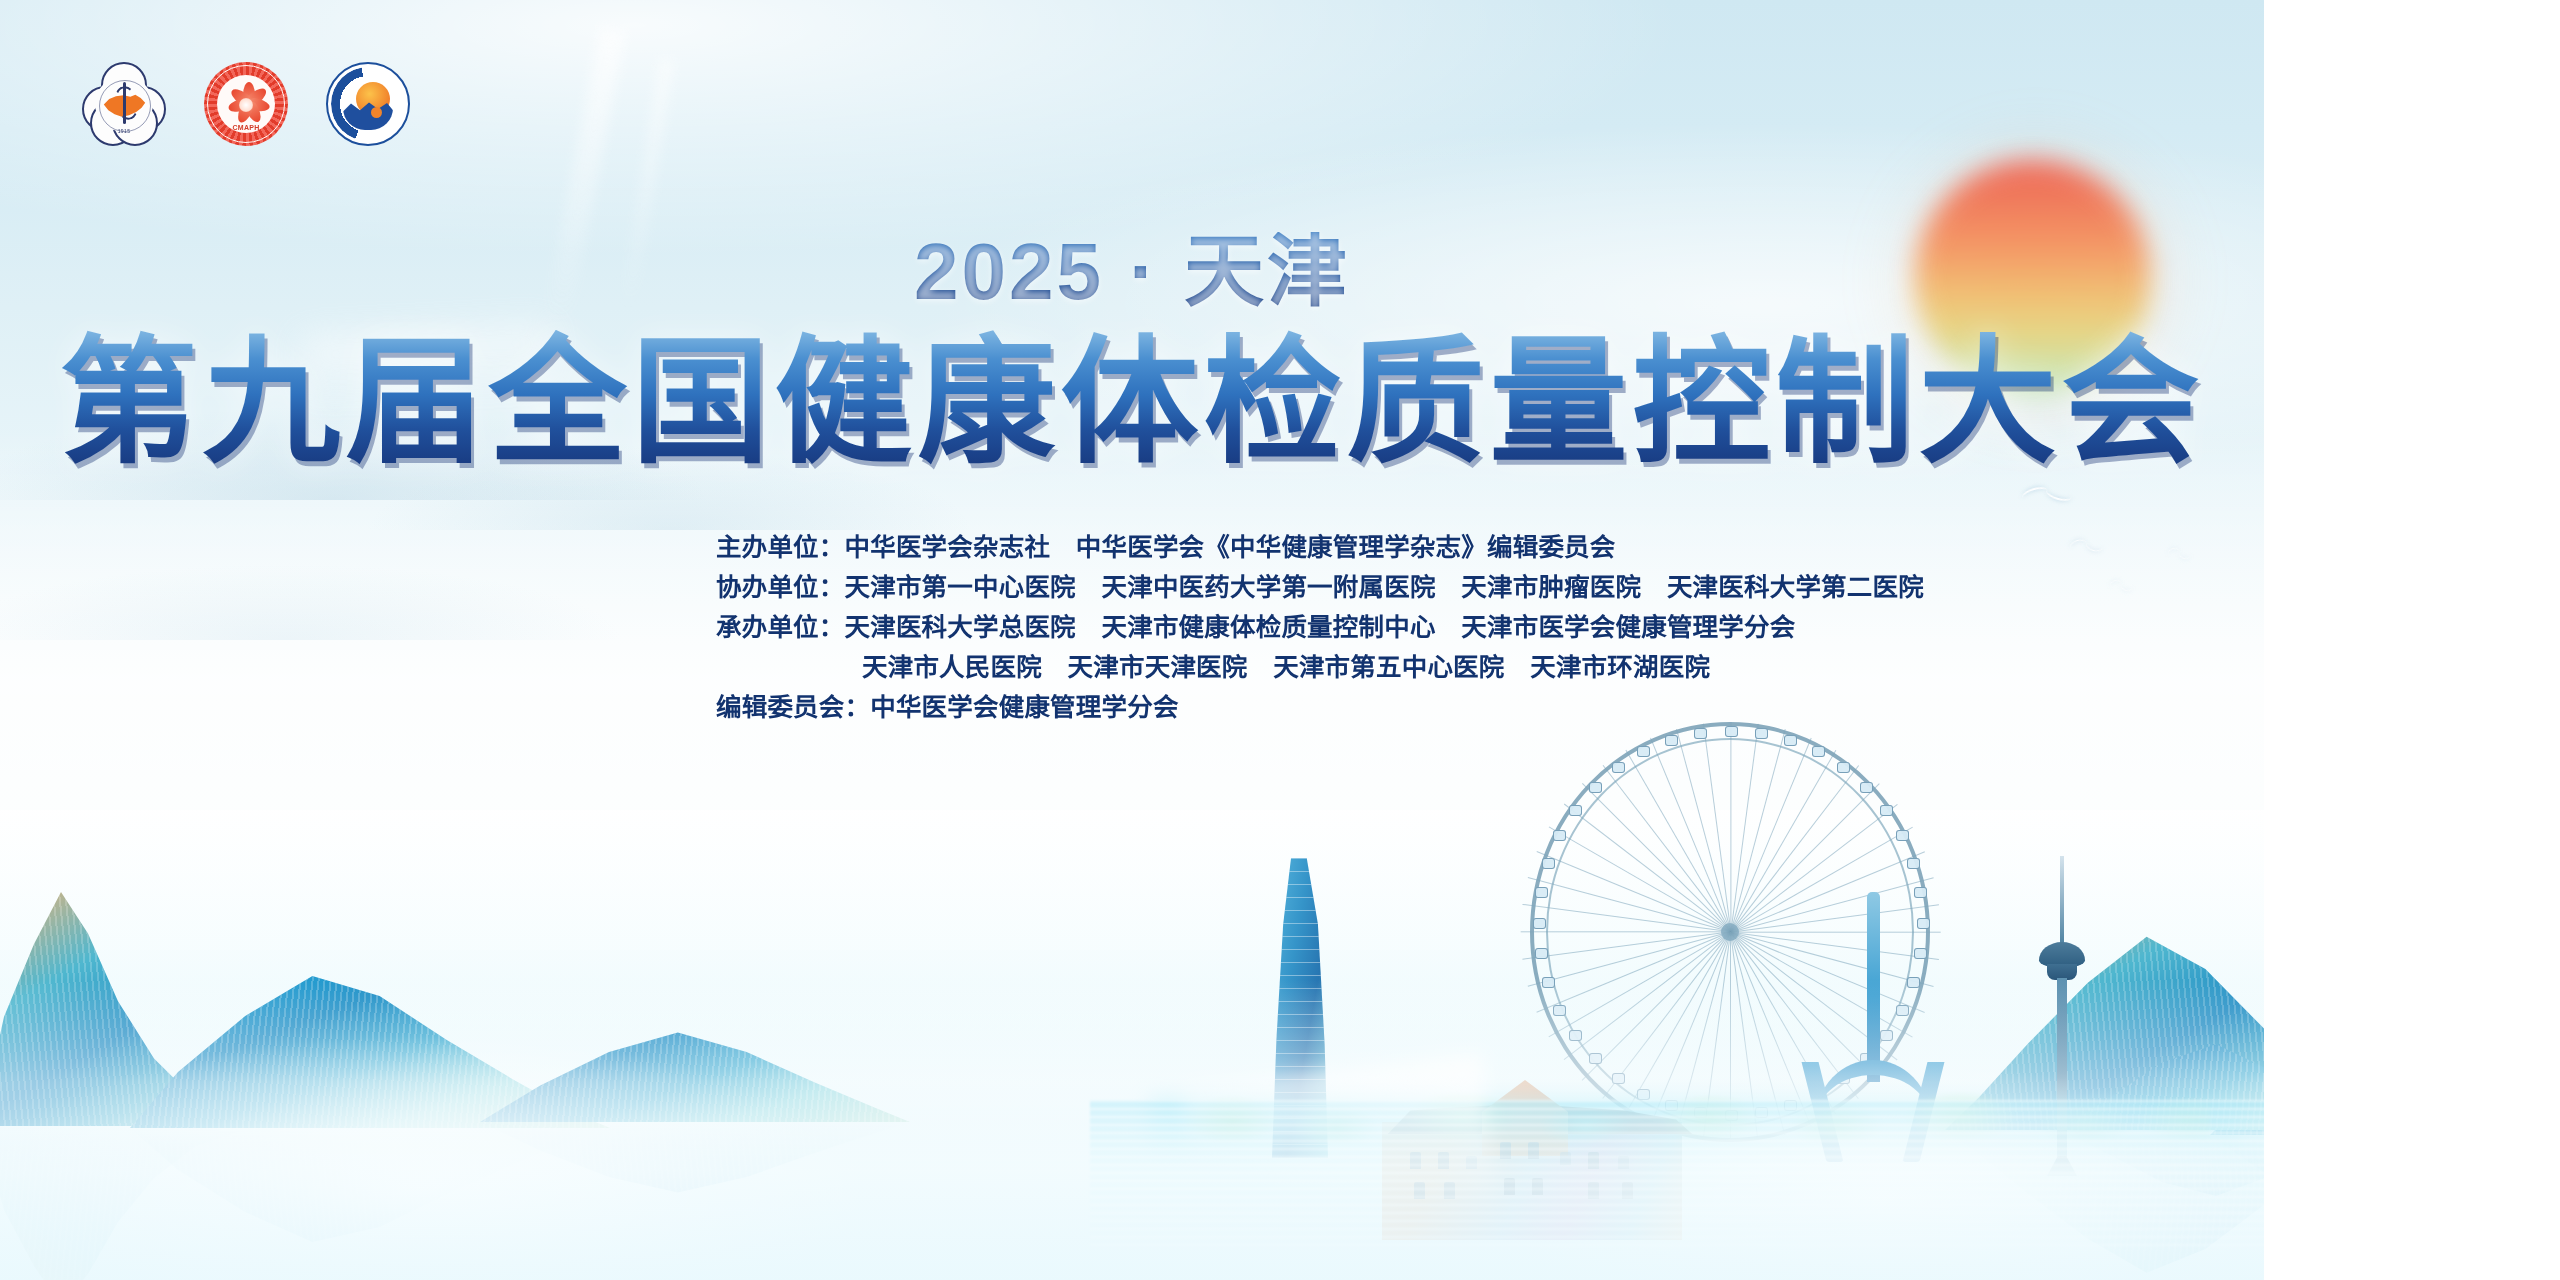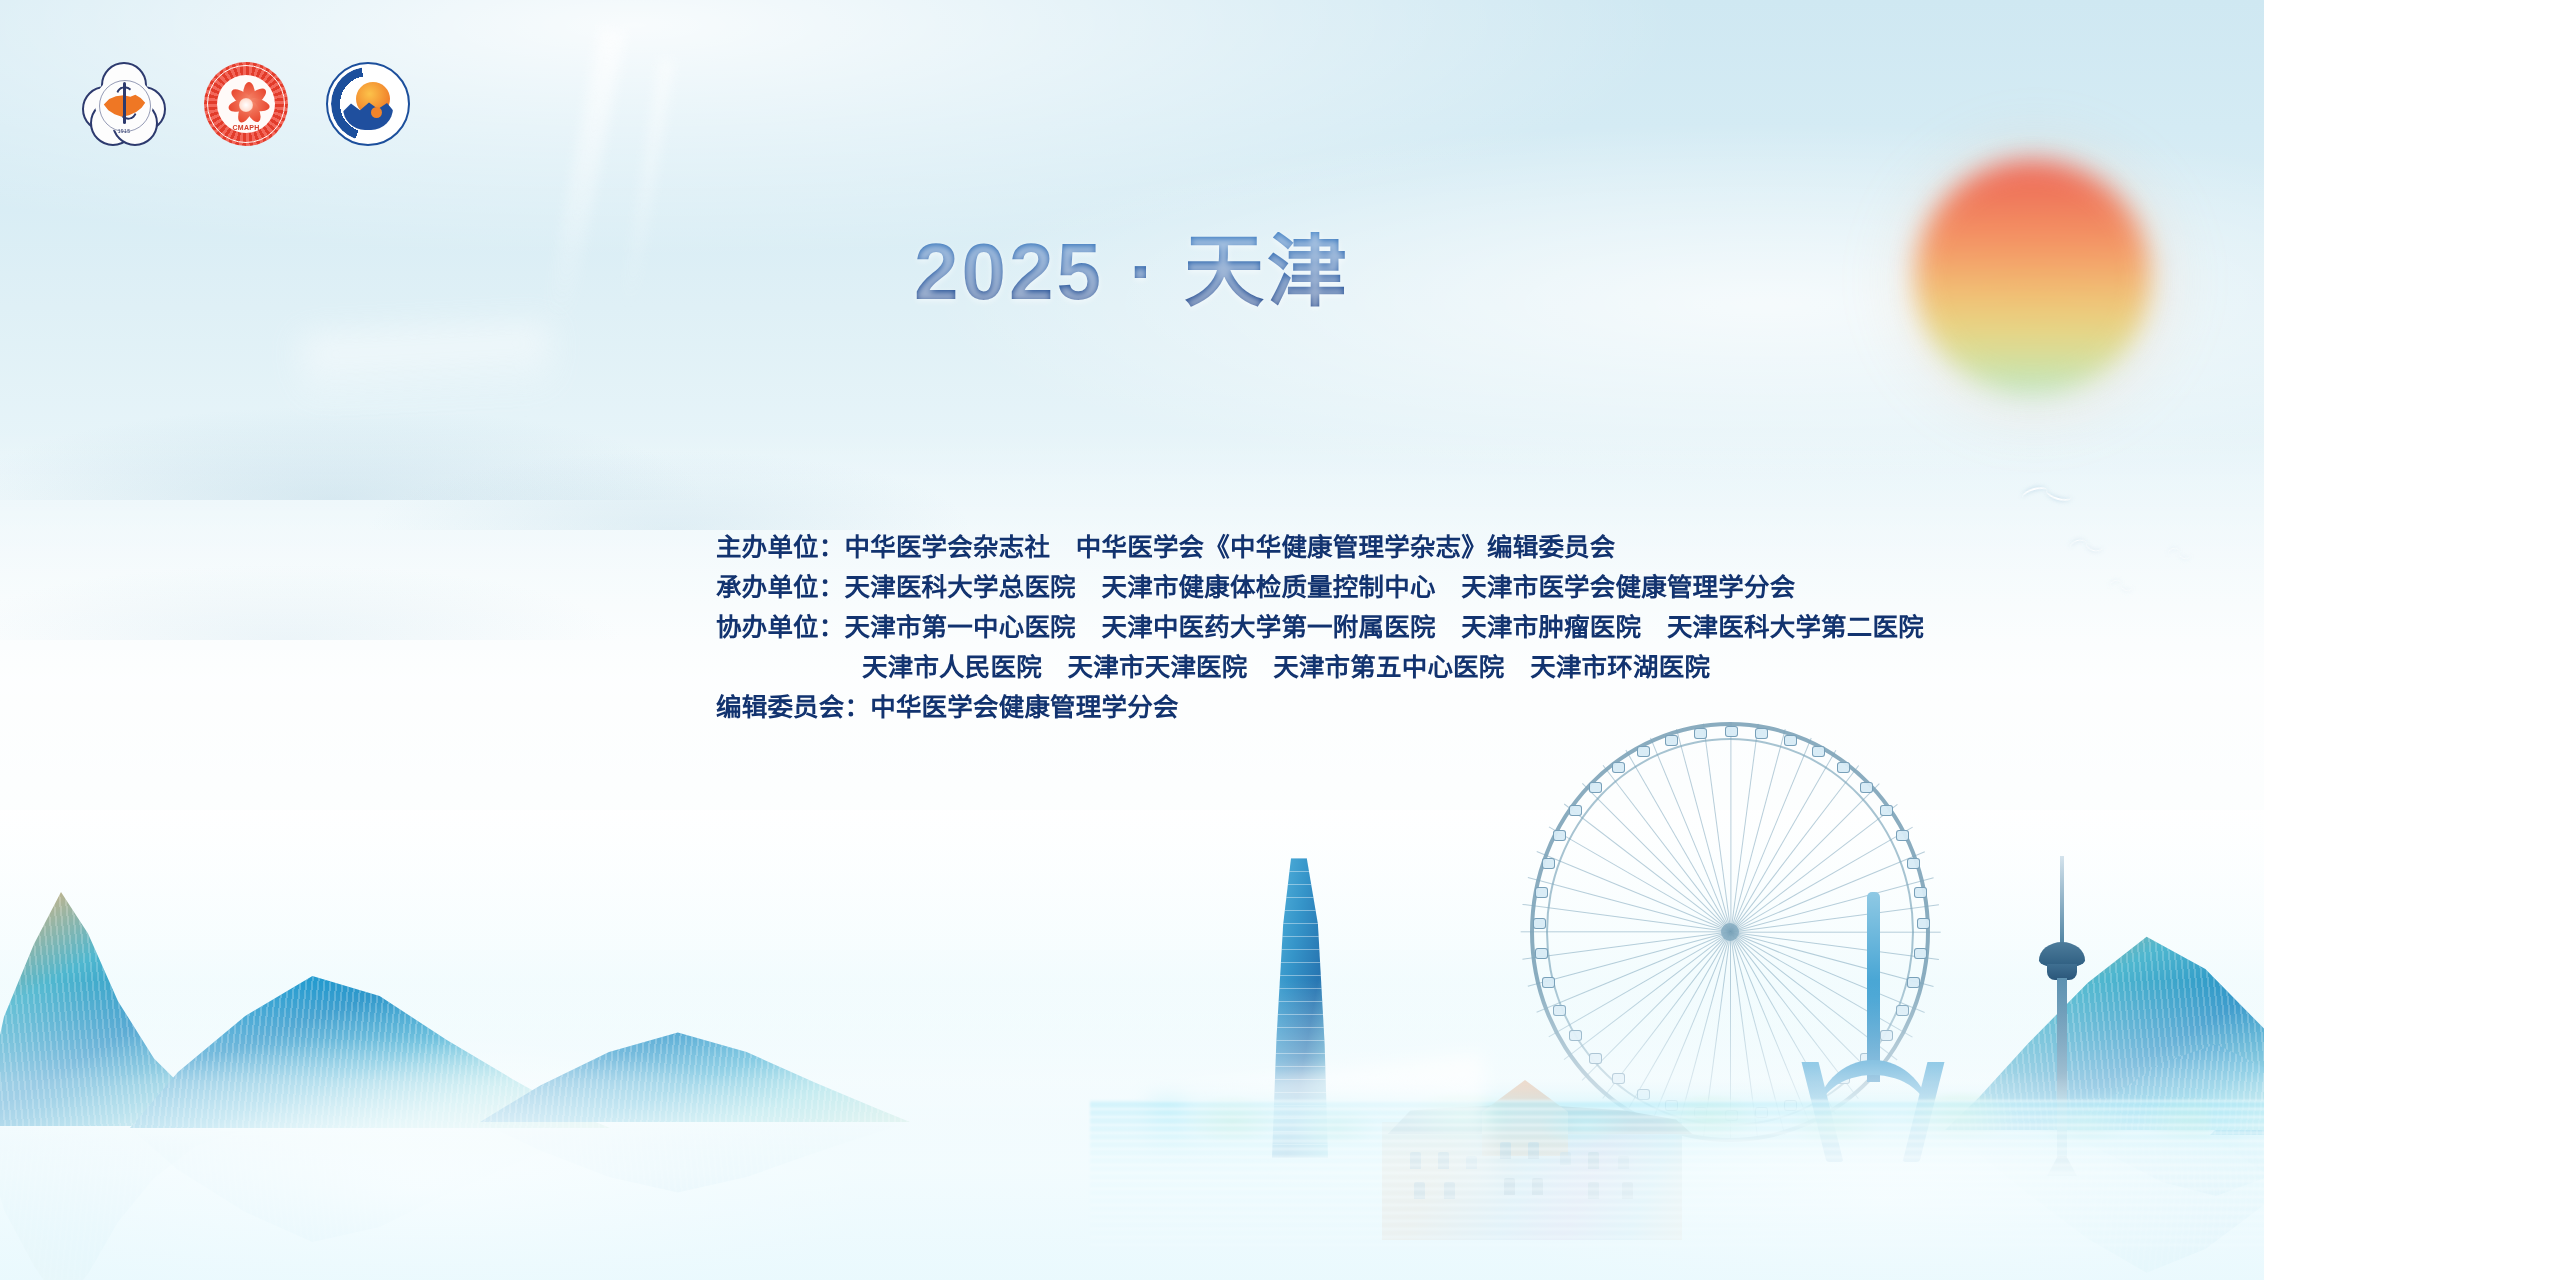--- a/index.html
+++ b/index.html
@@ -524,25 +524,26 @@
       <div class="tj-ring"></div>
       <div class="tj-arc"></div>
       <div class="tj-sun"></div>
       <div class="tj-wave"></div>
       <div class="tj-dot"></div>
     </div>
 
   </div>
 
   <div class="year-line">2025 · 天津</div>
+  <div class="main-title">第九届全国健康体检质量控制大会</div>
 
   <div class="org-block">
     <span class="org-line">主办单位：中华医学会杂志社　中华医学会《中华健康管理学杂志》编辑委员会</span>
+    <span class="org-line">协办单位：天津市第一中心医院　天津中医药大学第一附属医院　天津市肿瘤医院　天津医科大学第二医院</span>
     <span class="org-line">承办单位：天津医科大学总医院　天津市健康体检质量控制中心　天津市医学会健康管理学分会</span>
-    <span class="org-line">协办单位：天津市第一中心医院　天津中医药大学第一附属医院　天津市肿瘤医院　天津医科大学第二医院</span>
     <span class="org-line indent">天津市人民医院　天津市天津医院　天津市第五中心医院　天津市环湖医院</span>
     <span class="org-line">编辑委员会：中华医学会健康管理学分会</span>
   </div>
 
   <div class="bird" style="left:2022px;top:488px;">
       <i class="l"></i>
       <i class="r"></i>
     </div>
   <div class="bird sm" style="left:2070px;top:540px;">
       <i class="l"></i>

